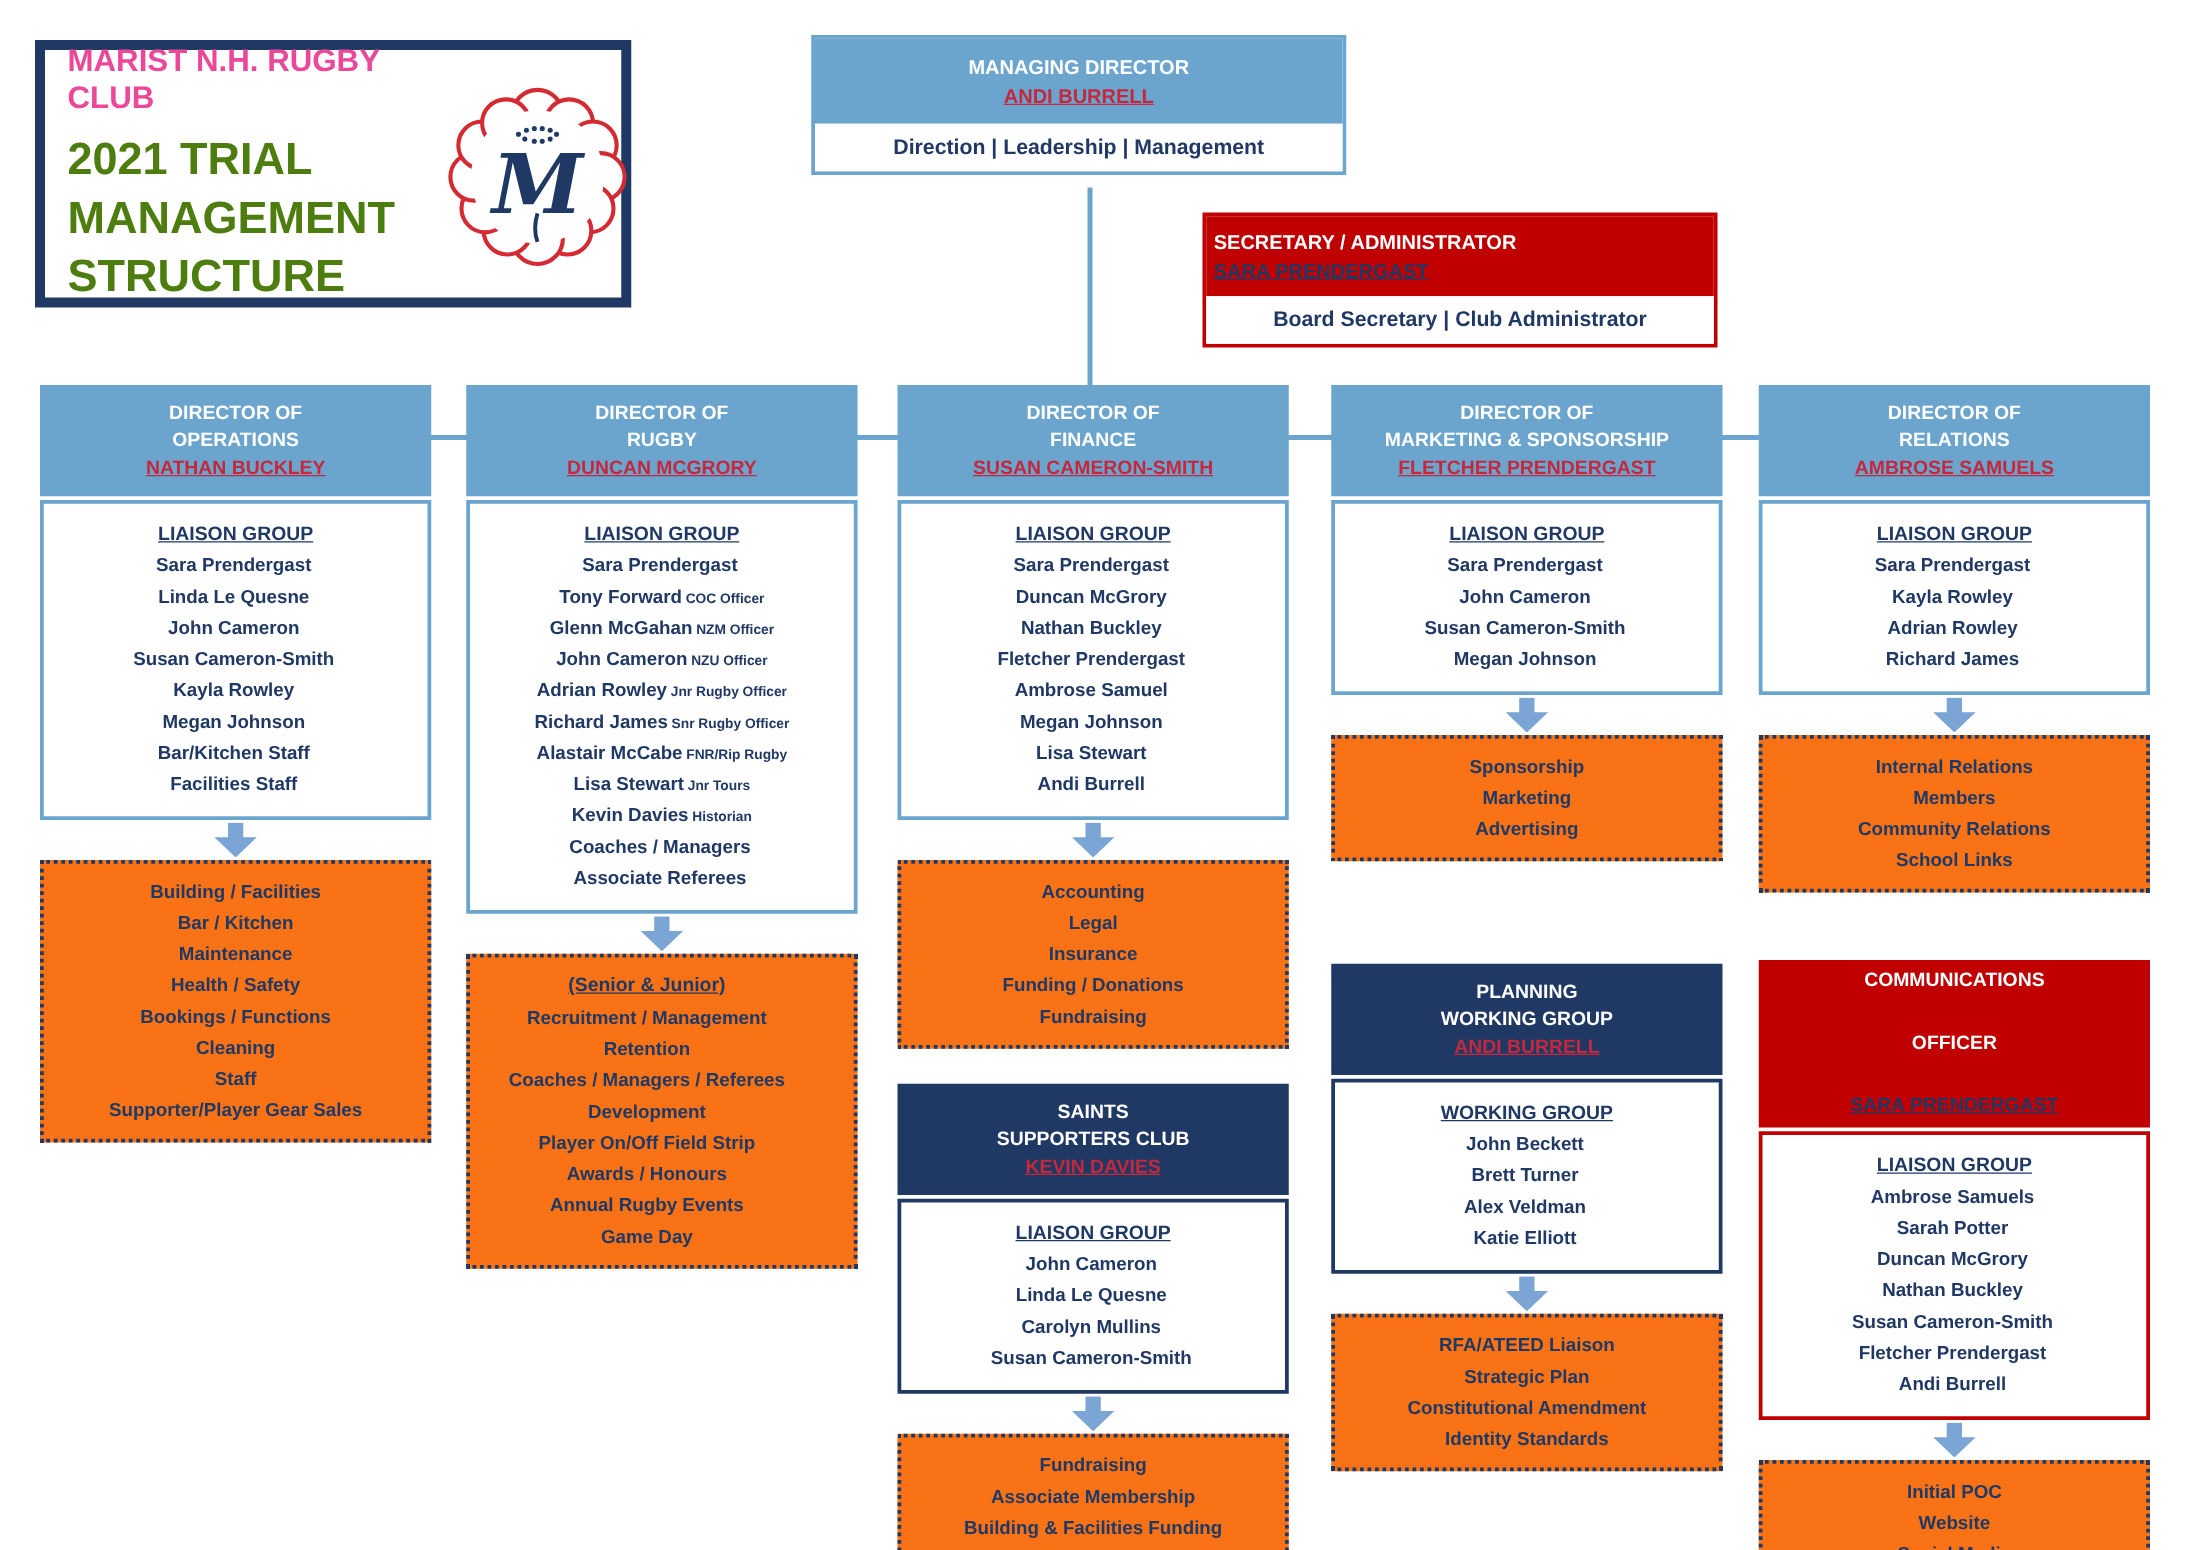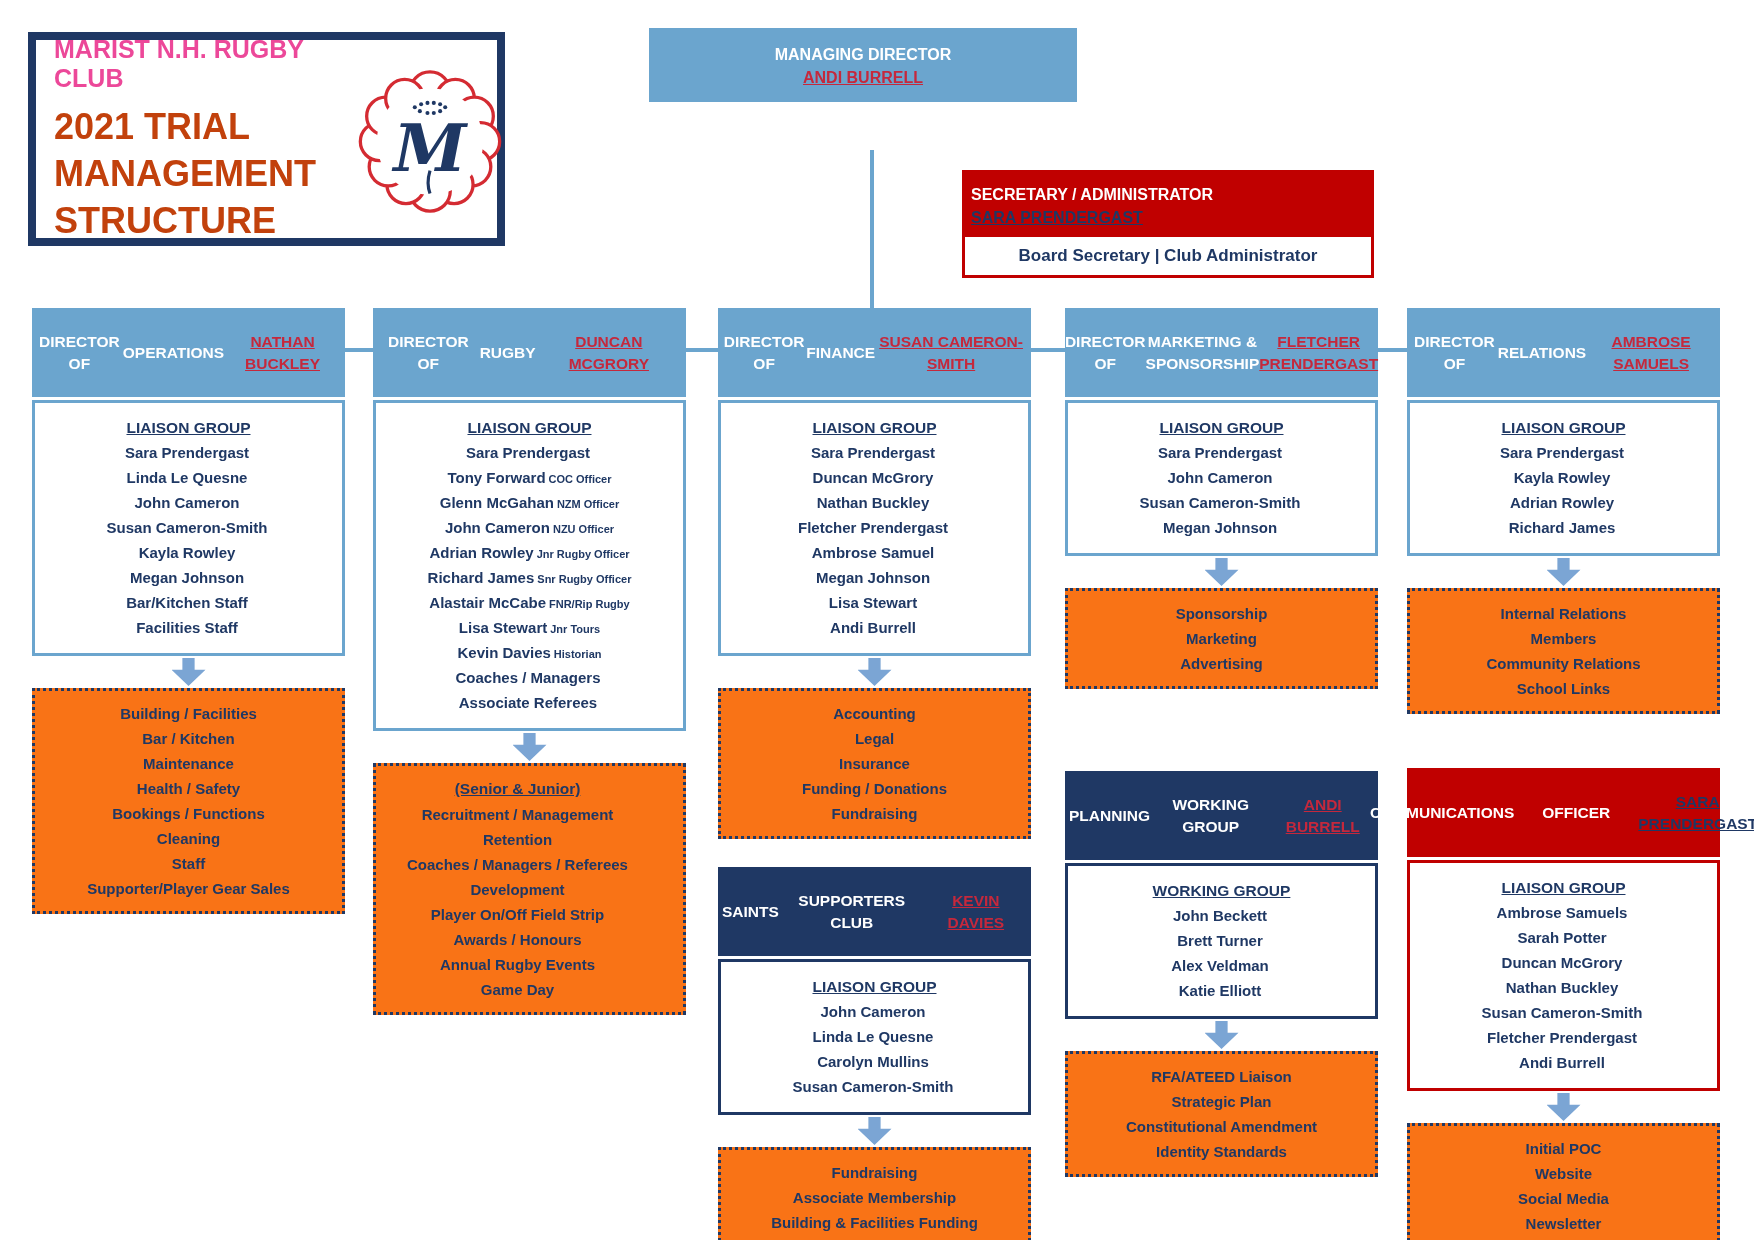--- a/index.html
+++ b/index.html
@@ -5,21 +5,21 @@
   * { box-sizing: border-box; margin: 0; padding: 0; }
   html,body { width: 1754px; height: 1240px; background: #ffffff;
     font-family: "Liberation Sans", sans-serif; }
   .canvas { position: relative; width: 1754px; height: 1240px; overflow: hidden; background:#fff; }
 
   
   .title-box { position: absolute; left: 28px; top: 32px; width: 477px; height: 214px;
     border: 8px solid #1F3864; background: #fff; display: flex; align-items: center; padding: 14px 10px 14px 18px; }
   .title-text { flex: 1; }
   .club-line { color: #ec4899; font-weight: bold; font-size: 25px; margin-bottom: 10px; }
-  .subtitle  { color: #c2410c; font-weight: bold; font-size: 36px; line-height: 47px; width: 300px; }
+  .subtitle  { color: #4d7c0f; font-weight: bold; font-size: 36px; line-height: 47px; width: 300px; }
   .logo { width: 152px; flex: 0 0 152px; }
 
   
   .vline { position: absolute; background: #6BA5CE; z-index: 0; }
   .hline { position: absolute; background: #6BA5CE; z-index: 0; }
   .arrow { width: 34px; height: 28px; margin: 2px auto 2px auto; background: #7BA5D4;
     clip-path: polygon(32% 0, 68% 0, 68% 42%, 100% 42%, 50% 100%, 0 42%, 32% 42%); }
 
   
   .md-box { position: absolute; left: 649px; top: 28px; width: 428px; border: 3px solid #6BA5CE; background:#fff; z-index: 2; }
@@ -27,21 +27,21 @@
   .role-white { color: #fff; font-weight: bold; font-size: 16px; line-height: 23px; }
   .name-red { color: #C5283C; font-weight: bold; font-size: 16px; line-height: 23px; text-decoration: underline; }
   .name-navy { color: #1F3864; font-weight: bold; font-size: 16px; line-height: 23px; text-decoration: underline; }
   .duties-row { background: #fff; text-align: center; padding: 9px 4px; color: #1F3864; font-weight: bold; font-size: 17px; }
   .sec-box { position: absolute; left: 962px; top: 170px; width: 412px; border: 3px solid #C00000; background:#fff; z-index: 2; }
   .sec-header { background: #C00000; padding: 10px 6px 8px 6px; text-align: left; }
 
   
   .col { position: absolute; top: 308px; width: 313px; }
   .col-1 { left: 32px; } .col-2 { left: 373px; } .col-3 { left: 718px; } .col-4 { left: 1065px; } .col-5 { left: 1407px; }
-  .dir-header { background: #6BA5CE; min-height: 89px; display: flex; flex-direction: row;
+  .dir-header { background: #6BA5CE; min-height: 89px; display: flex; flex-direction: column;
     align-items: center; justify-content: center; text-align: center; padding: 6px 4px; position: relative; z-index: 1; }
   .dir-header .role-white { font-size: 15.5px; line-height: 22px; }
   .dir-header .name-red, .dir-header .name-navy { font-size: 15.5px; line-height: 22px; }
   .navy-header { background: #1F3864; }
   .red-header { background: #C00000; gap: 28px; }
 
   .group-box { margin-top: 3px; background: #fff; border: 3px solid #6BA5CE; padding: 12px 4px; text-align: center; }
   .group-box.navy-border { border-color: #1F3864; }
   .group-box.red-border { border-color: #C00000; }
   .group-heading { color: #1F3864; font-weight: bold; font-size: 15.5px; text-decoration: underline; line-height: 25px; }
@@ -99,20 +99,21 @@
       <text x="60" y="100" text-anchor="middle" fill="#1F3864" style="font-family:'DejaVu Serif', serif; font-style:italic; font-weight:bold; font-size:52px;">M</text>
       <path d="M60 100 q-3 10 0 18" stroke="#1F3864" stroke-width="2.5" fill="none"></path>
     </svg>
   </div>
 
   <div class="md-box">
     <div class="md-header">
       <div class="role-white">MANAGING DIRECTOR</div>
       <div class="name-red">ANDI BURRELL</div>
     </div>
+    <div class="duties-row">Direction | Leadership | Management</div>
   </div>
 
   <div class="sec-box">
     <div class="sec-header">
       <div class="role-white">SECRETARY / ADMINISTRATOR</div>
       <div class="name-navy">SARA PRENDERGAST</div>
     </div>
     <div class="duties-row">Board Secretary | Club Administrator</div>
   </div>
 

